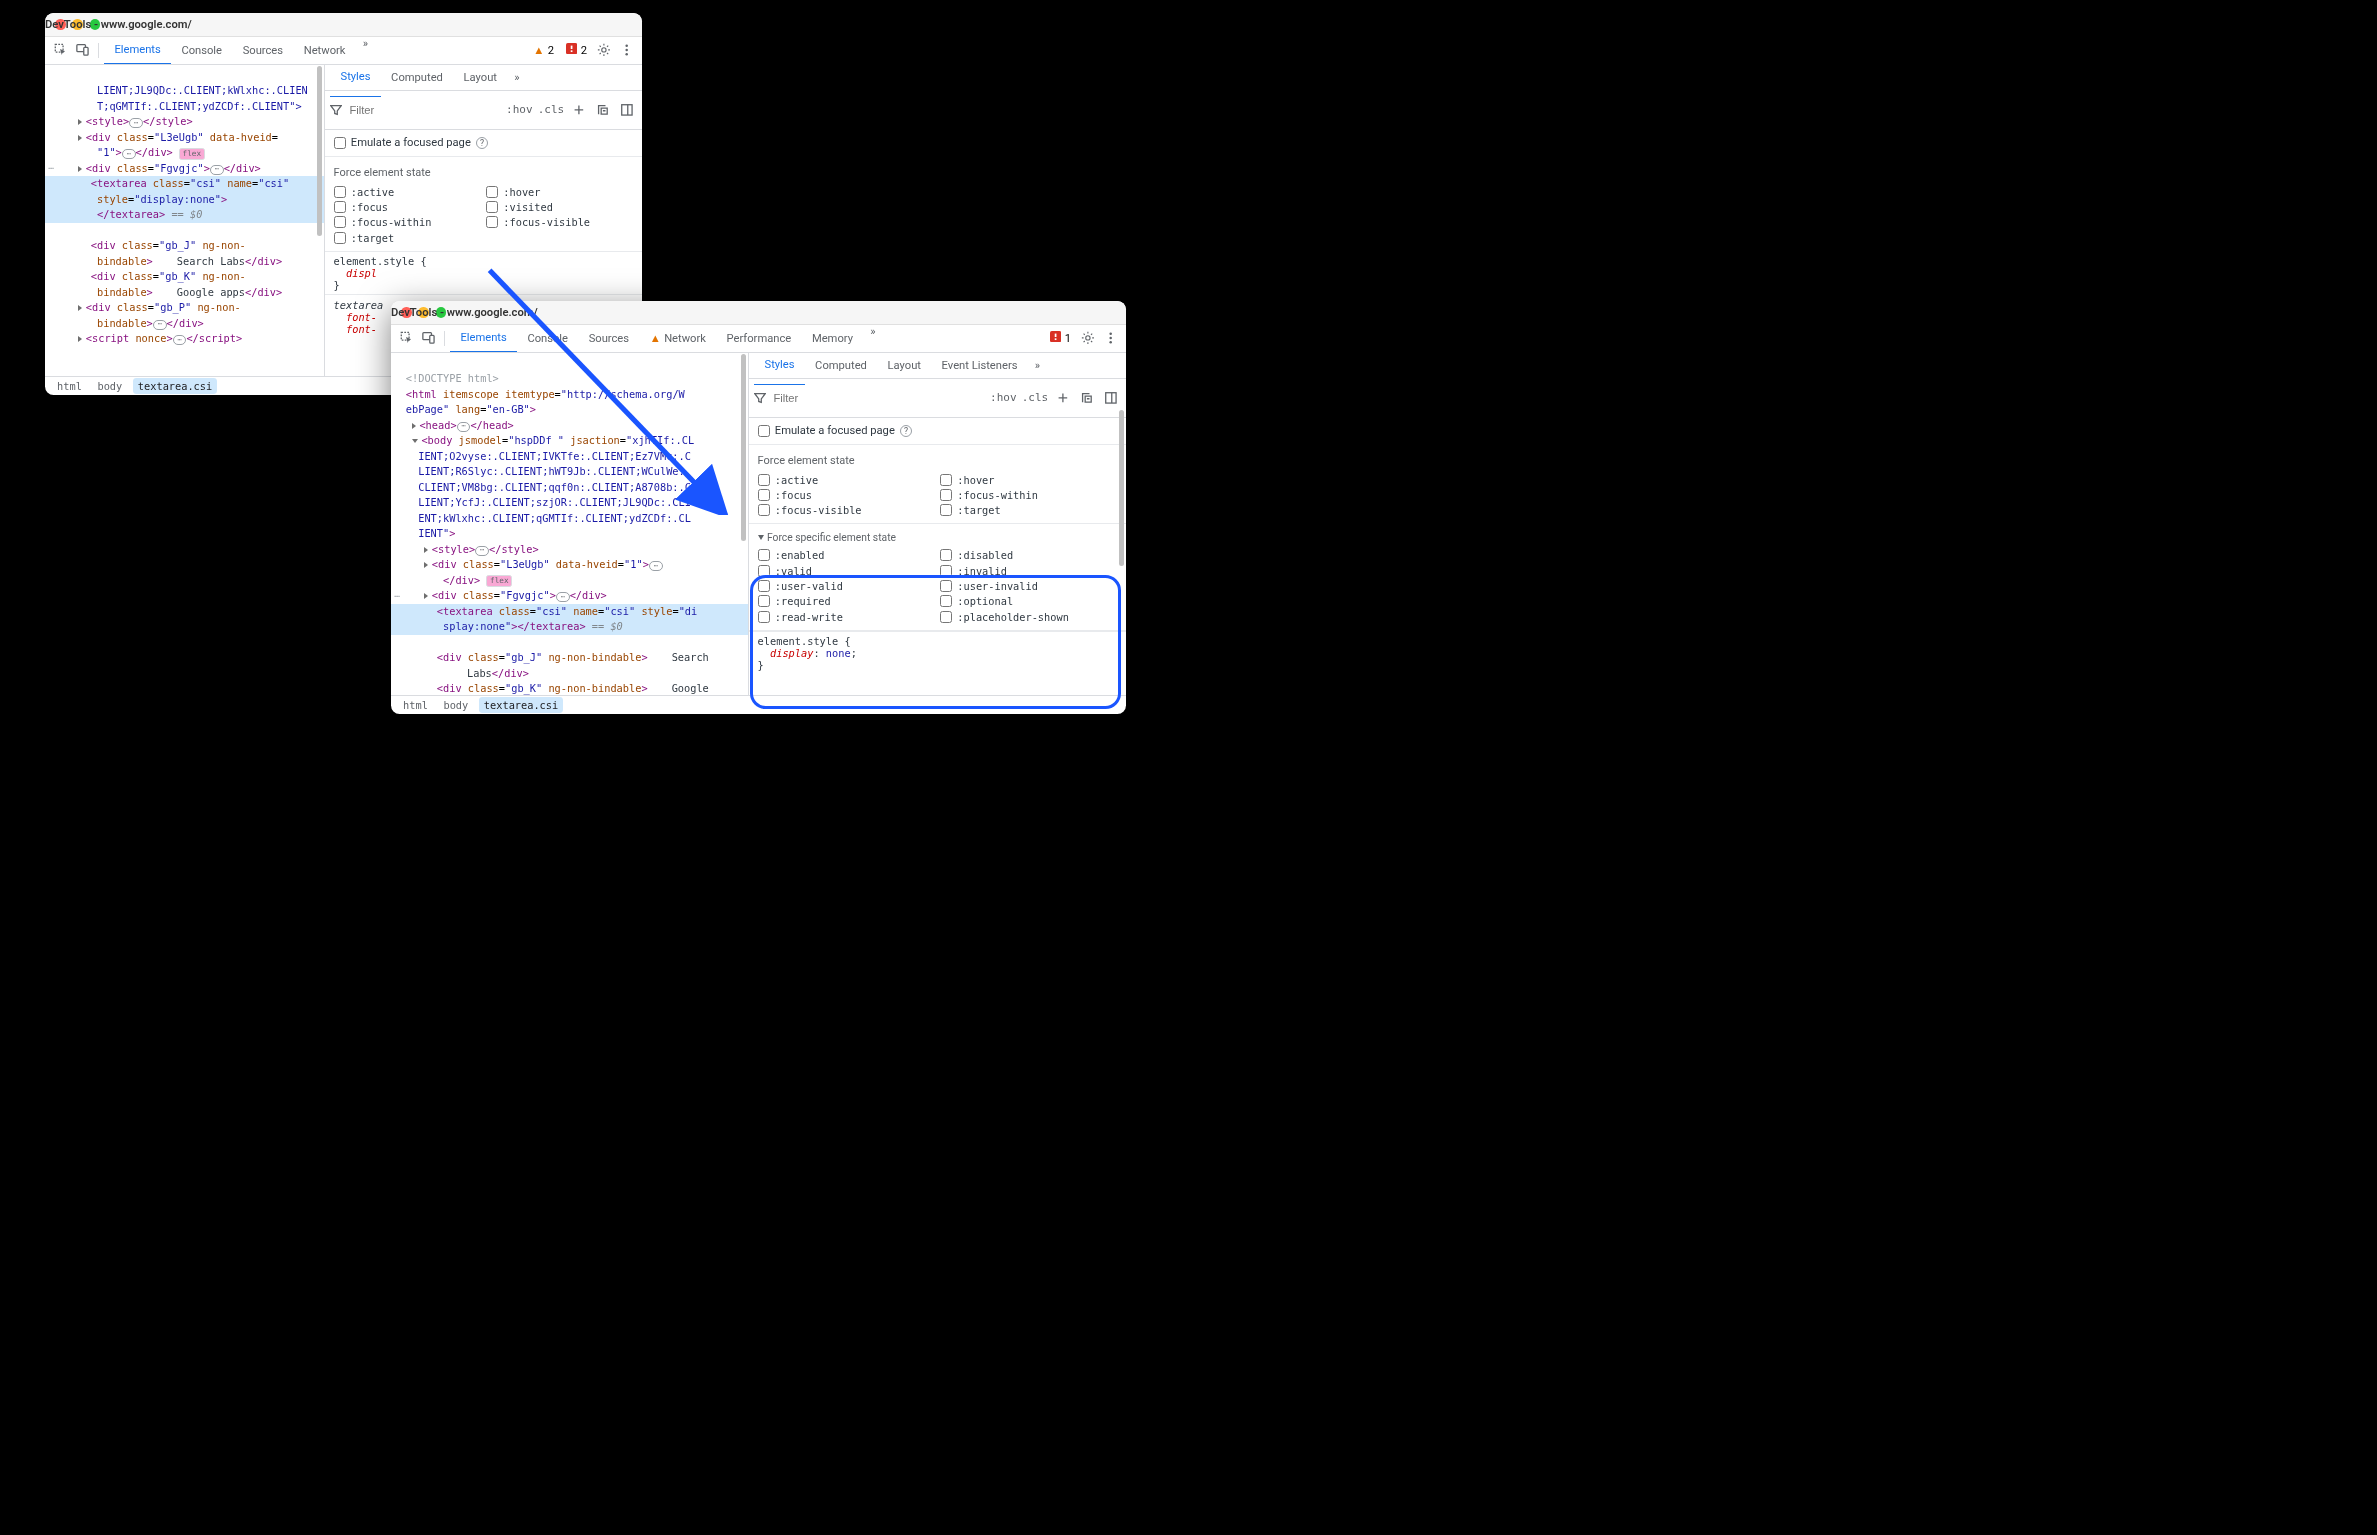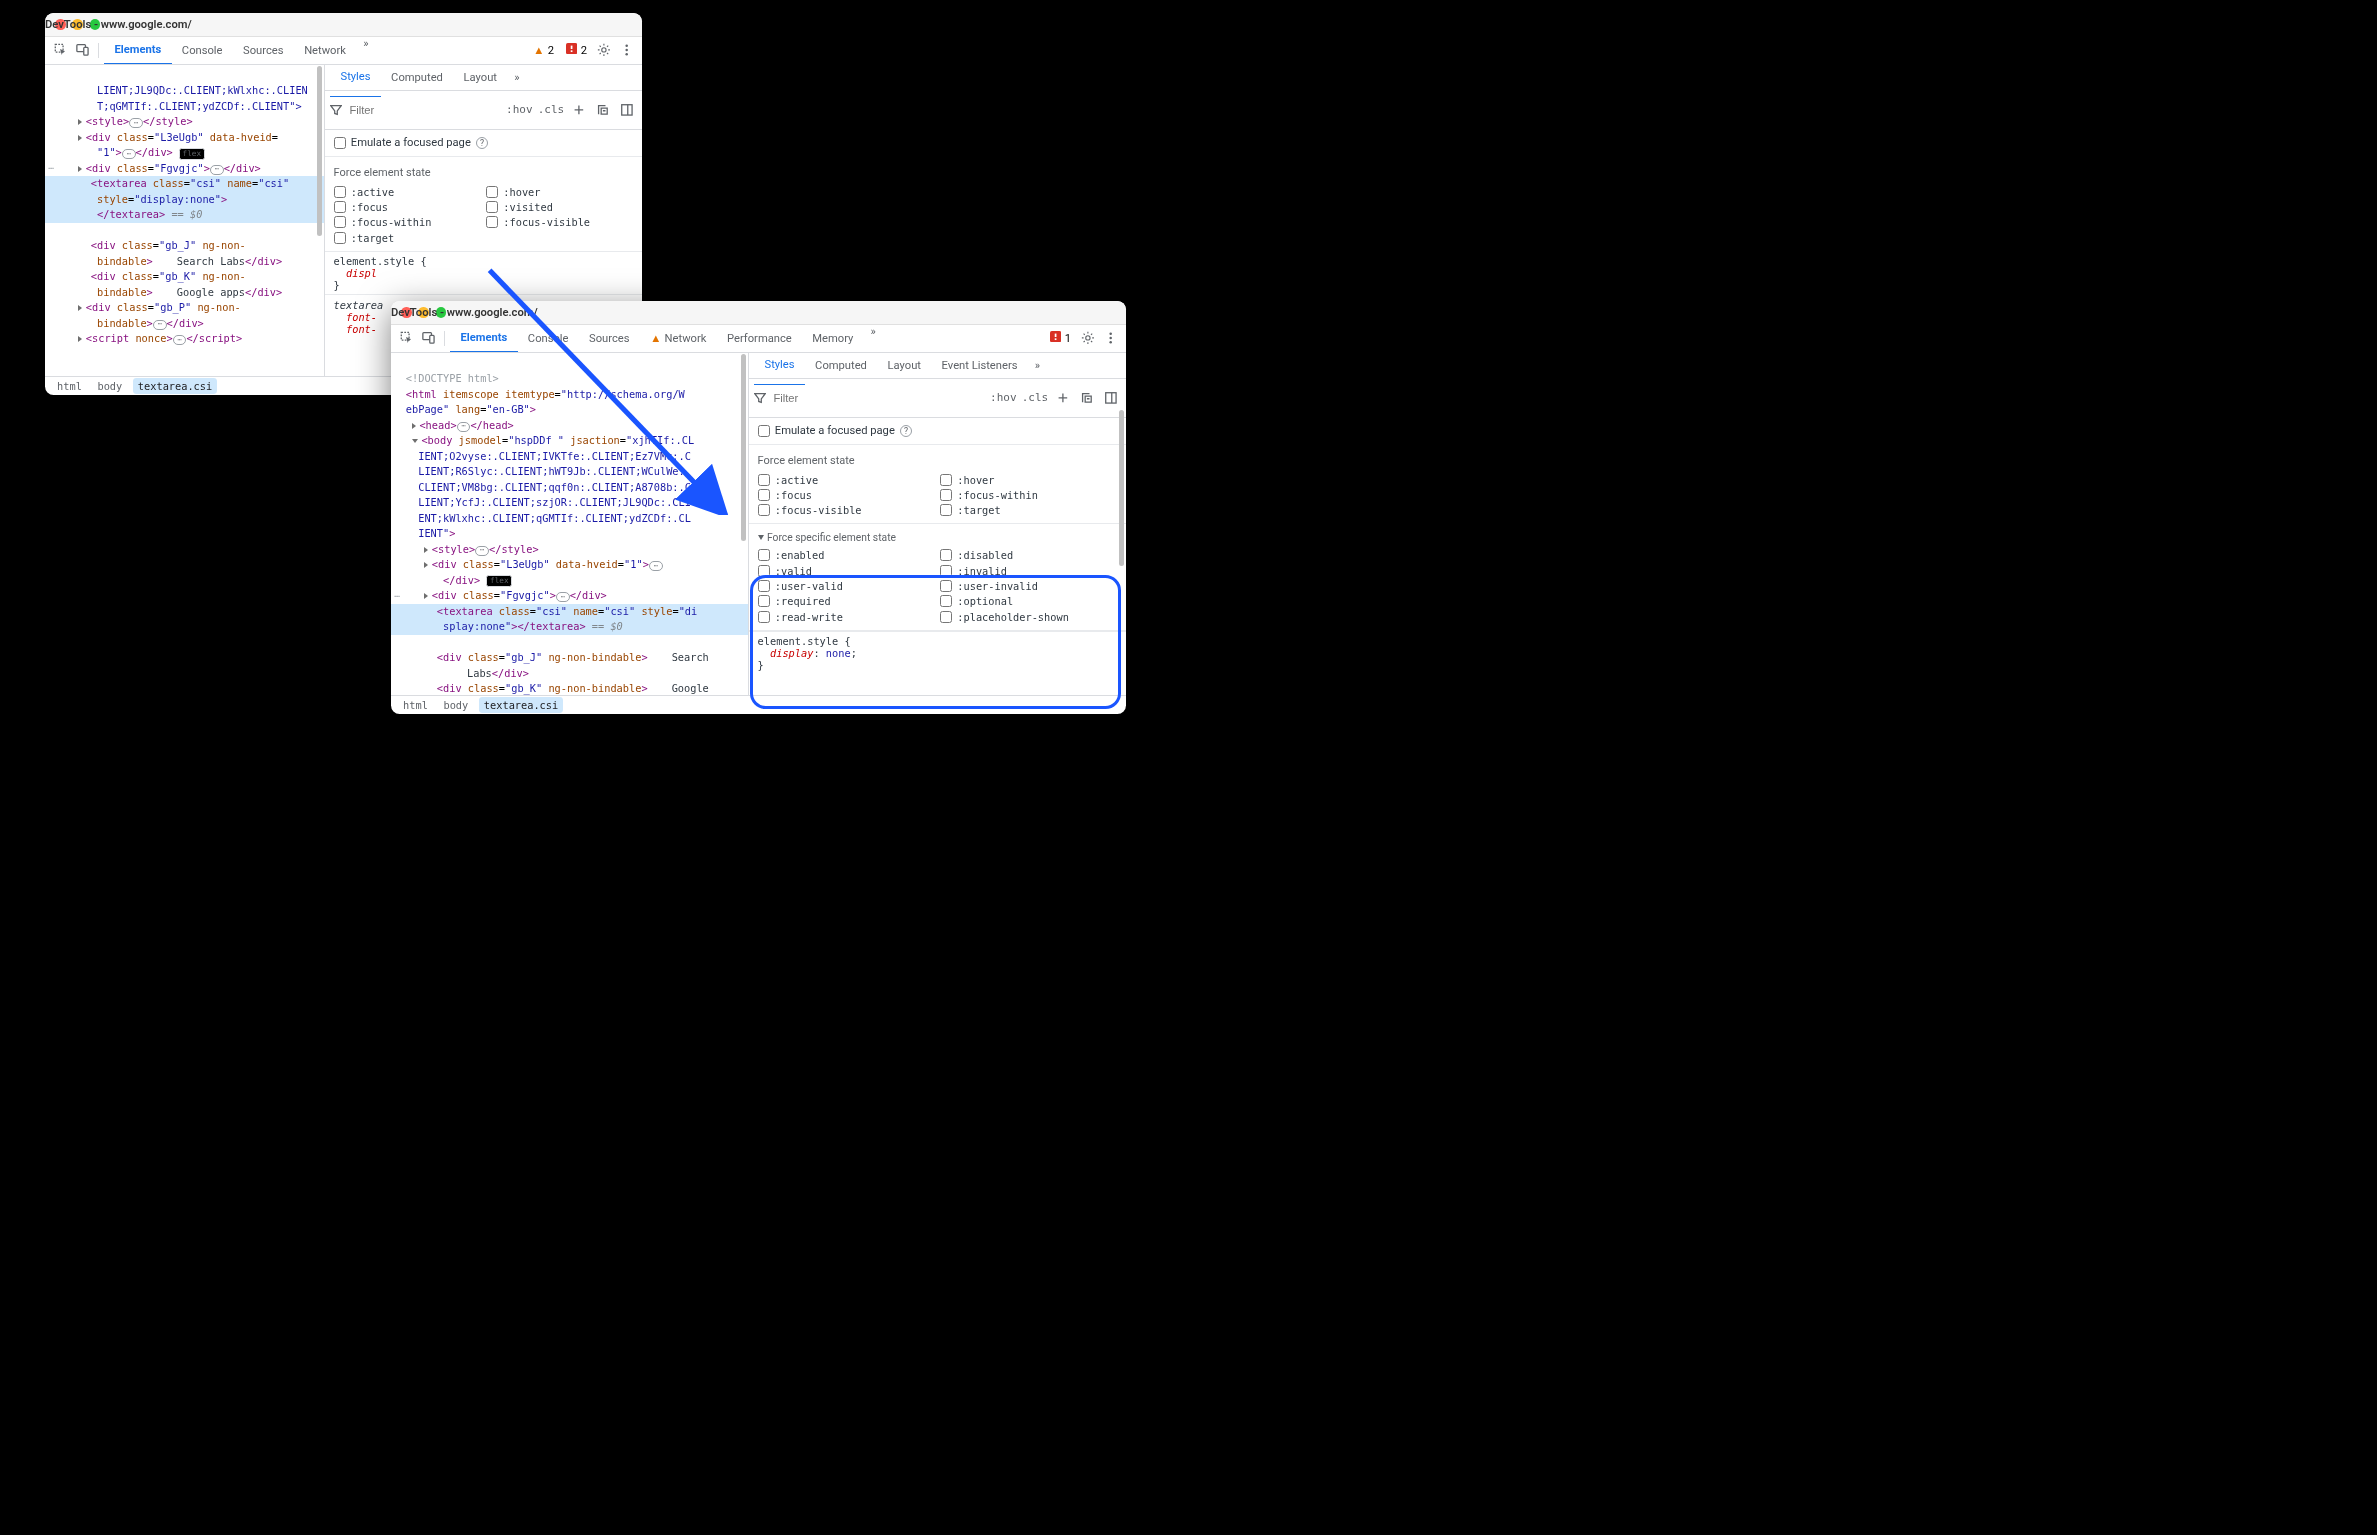--- a/index.html
+++ b/index.html
@@ -25,30 +25,30 @@
   .titlebar { height: 24px; display: flex; align-items: center; position: relative; background: #f6f6f6; border-bottom: 0.9px solid #e0e0e0; }
   .traffic { display: flex; gap: 6.9px; padding-left: 10.3px; }
   .dot { width: 10.3px; height: 10.3px; border-radius: 50%; }
   .dot.red { background:#ff5f57; } .dot.yellow{background:#febc2e;} .dot.green{background:#28c840;}
   .title { position: absolute; left:0; right:0; text-align:left; font-weight:600; color:#333; pointer-events:none;}
   .toolbar { height:27.5px; display:flex; align-items:center; border-bottom:0.9px solid #dadce0; padding:0 5.2px; gap:1.7px; background:#fff;}
   .ticon { width:20.6px; height:20.6px; display:flex;align-items:center;justify-content:center;color:#5f6368; border-radius:3.4px;}
   .vsep{width:0.9px;height:15.5px;background:#dadce0; margin:0 3.4px;}
   .tabs { display:flex; gap:0; flex:0 0 auto;}
   .tab { padding:0 10.3px; height:27.5px; display:flex; align-items:center; color:#5f6368; cursor:pointer;}
-  .tab.active { color:#1a73e8; border-bottom:1.7px solid #1a73e8;font-weight:bold; }
+  .tab.active { color:#1a73e8; border-bottom:1.7px solid #1a73e8; }
   .more-tabs{color:#5f6368;padding:0 6.9px;}
   .flex-spacer{flex:1;}
   .badge{display:flex;align-items:center;gap:3.4px;padding:0 5.2px;}
   .warn-tri{color:#e37400;} .err-sq{color:#d93025;}
   .content { display:flex; flex:1; min-height:0; }
   .dom { flex:1; min-width:0; overflow:hidden; font-size:10.3px; line-height:15.5px; position:relative;}
   .dom-inner{padding:3.4px 5.2px 3.4px 8.6px; white-space:pre; font-family:ui-monospace,Menlo,Monaco,monospace;}
   .tg{color:#881280;} .at{color:#994500;} .av{color:#1a1aa6;} .txt{color:#303942;padding-left:24px;}
-  .pill{display:inline-block;font-size:7.7px;color:#5f6368;border:0.9px solid #dadce0;border-radius:2.6px;padding:0 2.6px;line-height:10.3px;vertical-align:0.9px;background:#000000;}
+  .pill{display:inline-block;font-size:7.7px;color:#5f6368;border:0.9px solid #dadce0;border-radius:2.6px;padding:0 2.6px;line-height:10.3px;vertical-align:0.9px;background:#f9a8d4;}
   .dots-badge{display:inline-flex;align-items:center;justify-content:center;border:0.9px solid #9aa0a6;border-radius:6.9px;width:13.8px;height:10.3px;font-size:6.9px;color:#5f6368;vertical-align:0.9px;}
   .tri{display:inline-block;width:0;height:0;margin-right:3.4px;vertical-align:middle;}
   .tri.closed{border-left:4.3px solid #6e6e6e;border-top:3.4px solid transparent;border-bottom:3.4px solid transparent;}
   .tri.open{border-top:4.3px solid #6e6e6e;border-left:3.4px solid transparent;border-right:3.4px solid transparent;}
   .hl{background:#cfe8fc;}
   .gutter{position:absolute;left:0;width:12px;text-align:center;color:#9aa0a6;font-size:8.6px;}
   .crumbs{height:19px;border-top:0.9px solid #dadce0;display:flex;align-items:center;padding-left:6.9px;font-size:10.3px;gap:5.2px;}
   .crumbs span{color:#5f6368;padding:1.7px 5.2px;border-radius:3.4px;}
   .crumbs span.sel{background:#cfe8fc;color:#202124;}
   .styles{width:318px;border-left:0.9px solid #dadce0;display:flex;flex-direction:column;min-width:0;}

